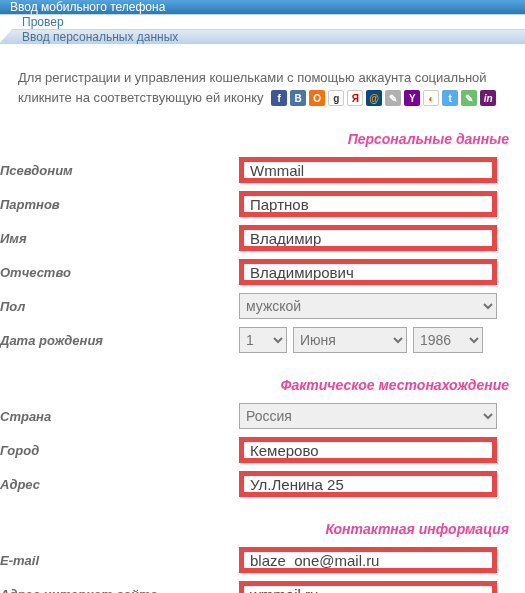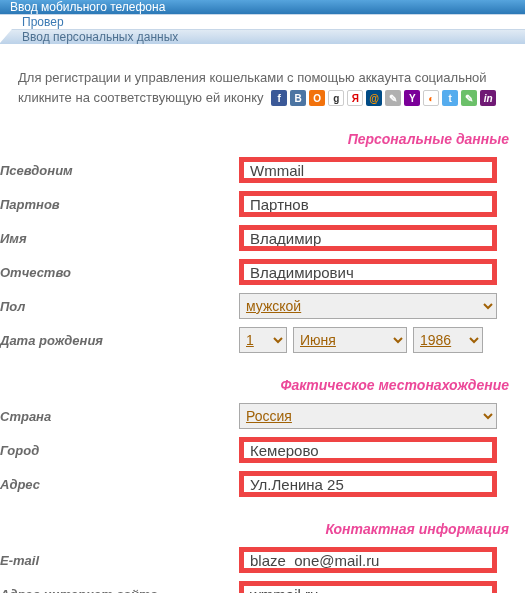--- a/index.html
+++ b/index.html
@@ -125,23 +125,22 @@
     font-size: 15px;
     color: #444;
     background: #fff;
     font-family: inherit;
   }
   select {
     height: 26px;
     border: 1px solid #a9a9a9;
     padding: 1px 2px;
     font-size: 14px;
-    color: #a16207;
+    color: #737373;
     background: #efefef;
-    text-decoration: underline;
   }
   .sel-wide { flex: 1; }
   .sel-day { width: 48px; }
   .sel-month { width: 114px; }
   .sel-year { width: 70px; }
 </style>
 </head>
 <body>
 
 <div class="steps">

